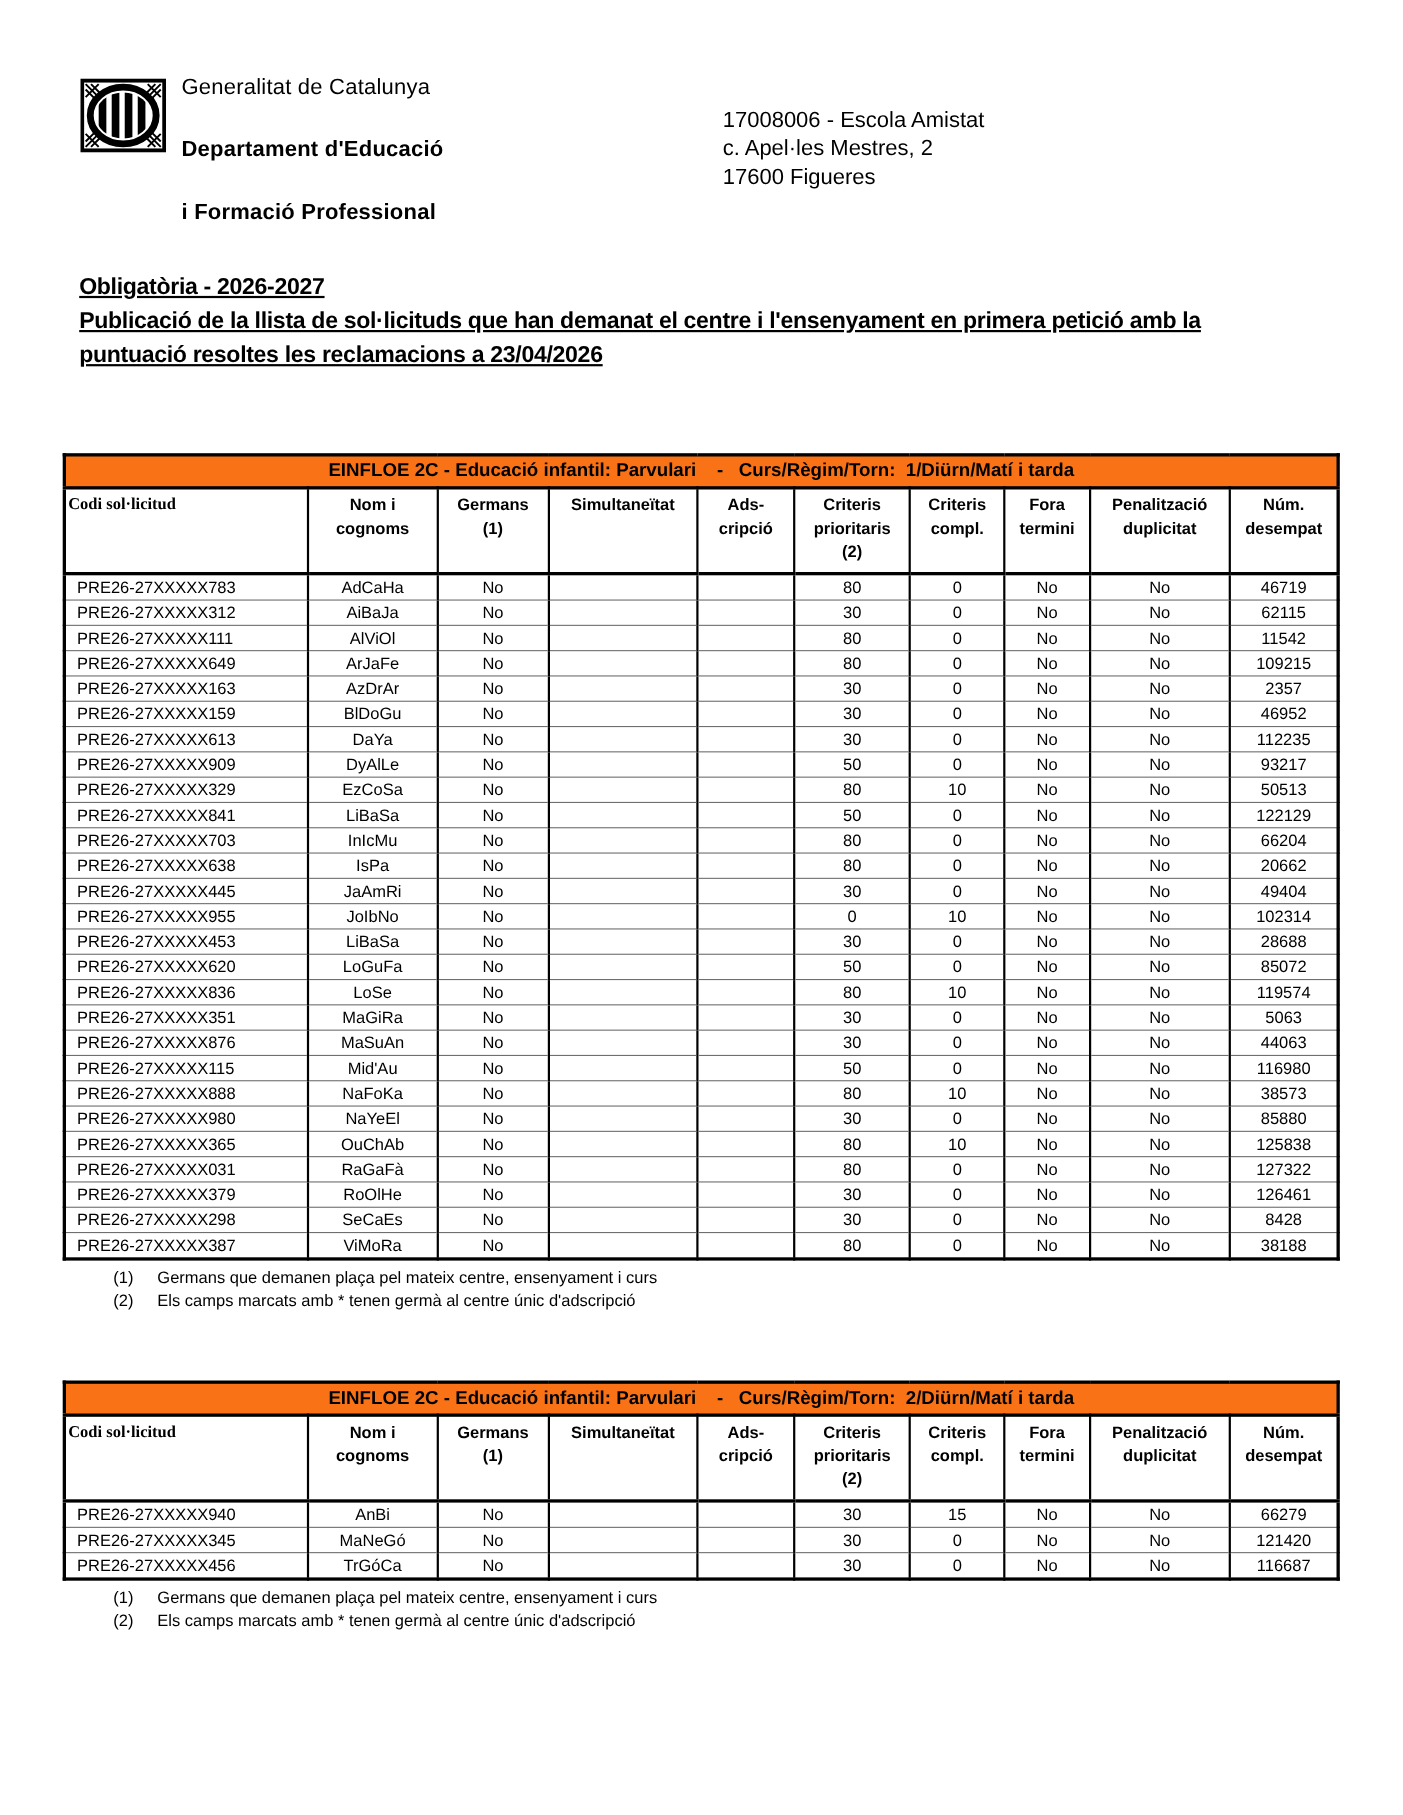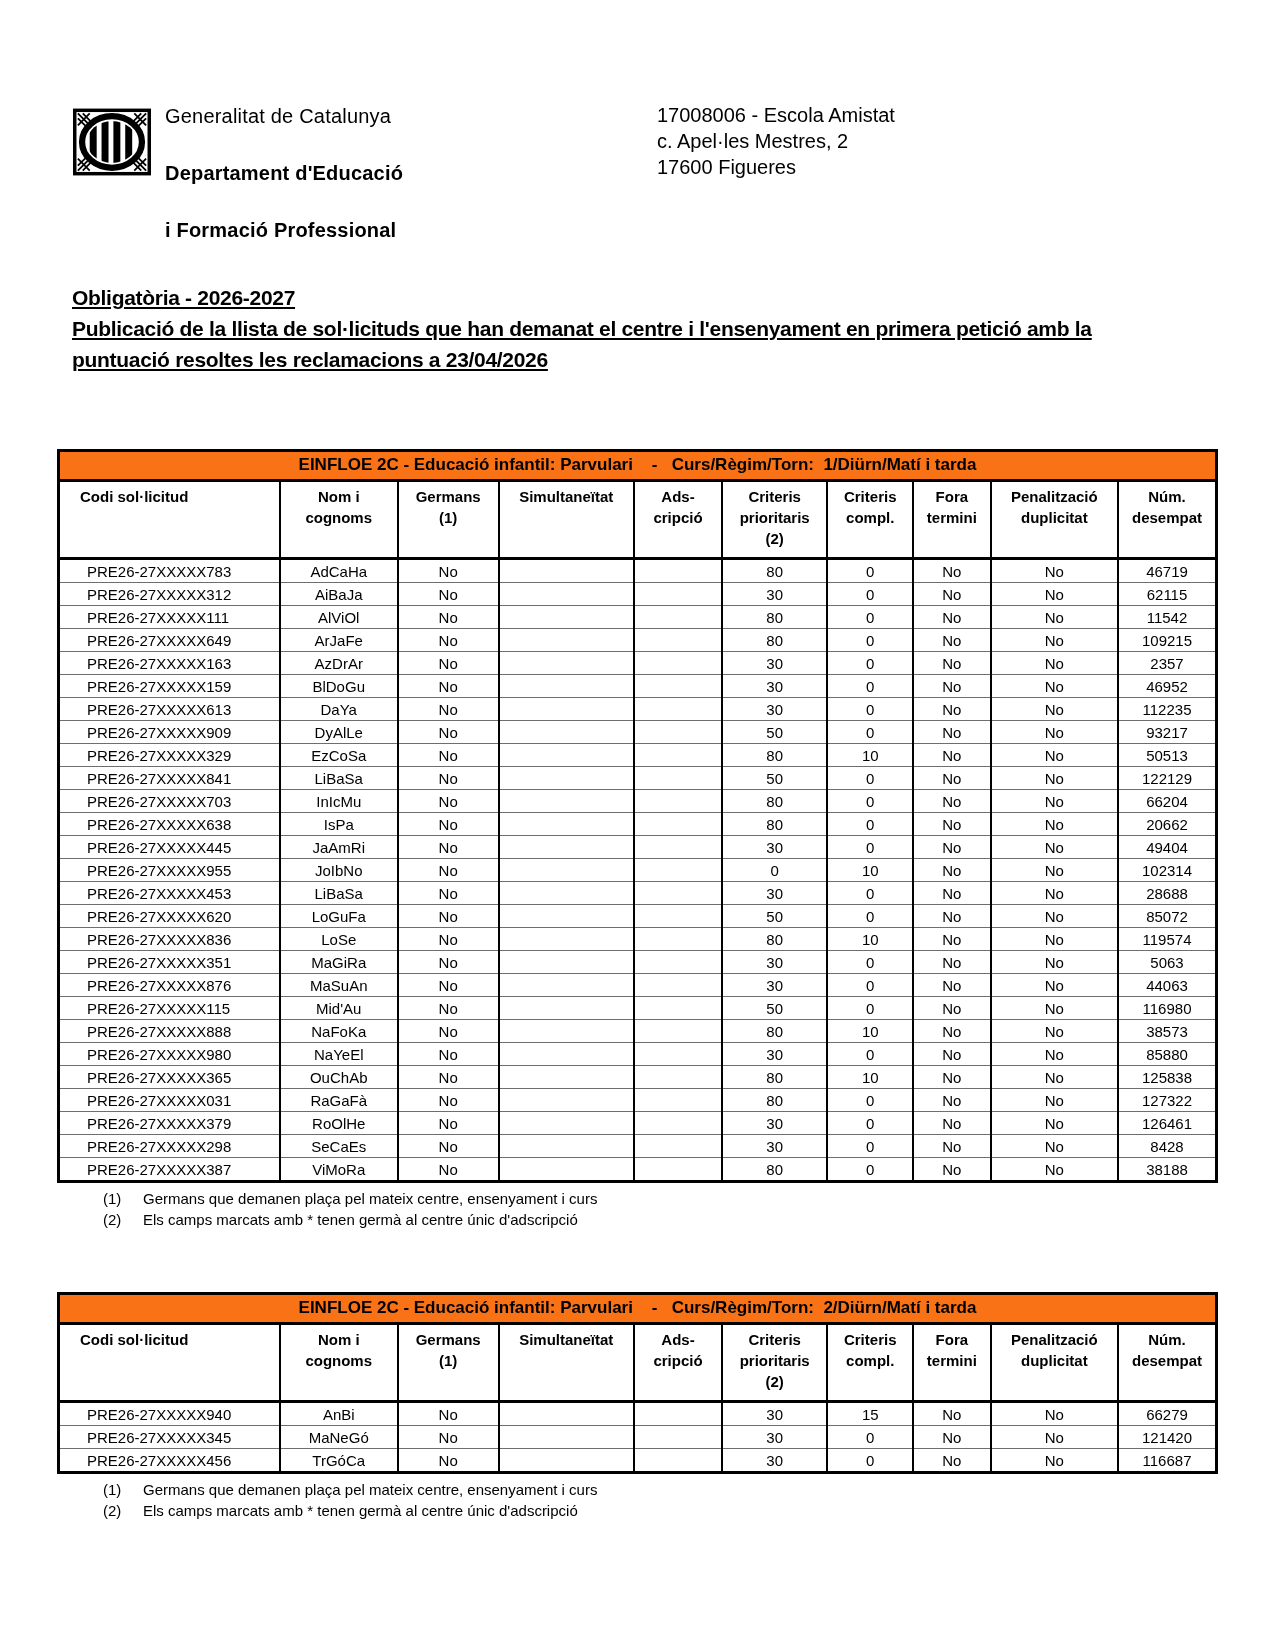--- a/index.html
+++ b/index.html
@@ -6,21 +6,21 @@
   body {
     width:1275px; height:1650px;
     font-family:"Liberation Sans", sans-serif;
     color:#000;
     position:relative;
     overflow:hidden;
   }
   .content { margin:0 57px; }
 
   
-  .top-header { display:flex; padding-top:102px; }
+  .top-header { display:flex; padding-top:65px;align-items:center; }
   .org-block { display:flex; width:600px; }
   .logo { width:78px; height:68px; margin-left:16px; margin-top:6px; flex:0 0 auto; }
   .org-lines { margin-left:14px; padding-top:2px; }
   .org-line1 { font-size:20px; letter-spacing:0.2px; }
   .org-line2, .org-line3 { font-size:20px; font-weight:bold; letter-spacing:0.2px; line-height:23px;margin-top:34px; }
   .org-line1 { line-height:24px; }
   .school-block { font-size:20px; line-height:26px; padding-top:0px; }
 
   
   .doc-title { margin-top:40px; margin-left:15px; font-weight:bold; font-size:21px; line-height:31px; letter-spacing:-0.3px;text-decoration:underline; }
@@ -41,29 +41,29 @@
     white-space:pre;
   }
   .doc-table thead th {
     font-weight:bold; font-size:15px; text-align:center; vertical-align:top;
     padding:4px 2px 8px 2px;
     white-space:pre-line; line-height:21px;
     border-left:2px solid #000;
     border-bottom:3px solid #000;
     background:#fff;
   }
-  .doc-table thead th:first-child { border-left:none; text-align:left; padding-left:20px; }
+  .doc-table thead th:first-child { border-left:none; text-align:left; padding-left:2px;font-family:Liberation Serif, serif; }
   .doc-table tbody td {
     font-size:15px; text-align:center;
     height:22px; padding:0 3px;
     border-left:2px solid #000;
     border-top:1px solid #6e6e6e;
     overflow:hidden; white-space:nowrap;
   }
-  .doc-table tbody td:first-child { border-left:none; text-align:left; padding-left:27px; }
+  .doc-table tbody td:first-child { border-left:none; text-align:left; padding-left:10px; }
   .doc-table tbody tr:first-child td { border-top:none; }
 
   
   .footnotes { margin-top:5px; margin-left:46px; }
   .footnote { display:flex; font-size:15px; line-height:21px; }
   .footnote .fn-num { width:28px; flex:0 0 auto; }
   .footnote .fn-text { margin-left:12px; }
 </style>
 </head>
 <body>

